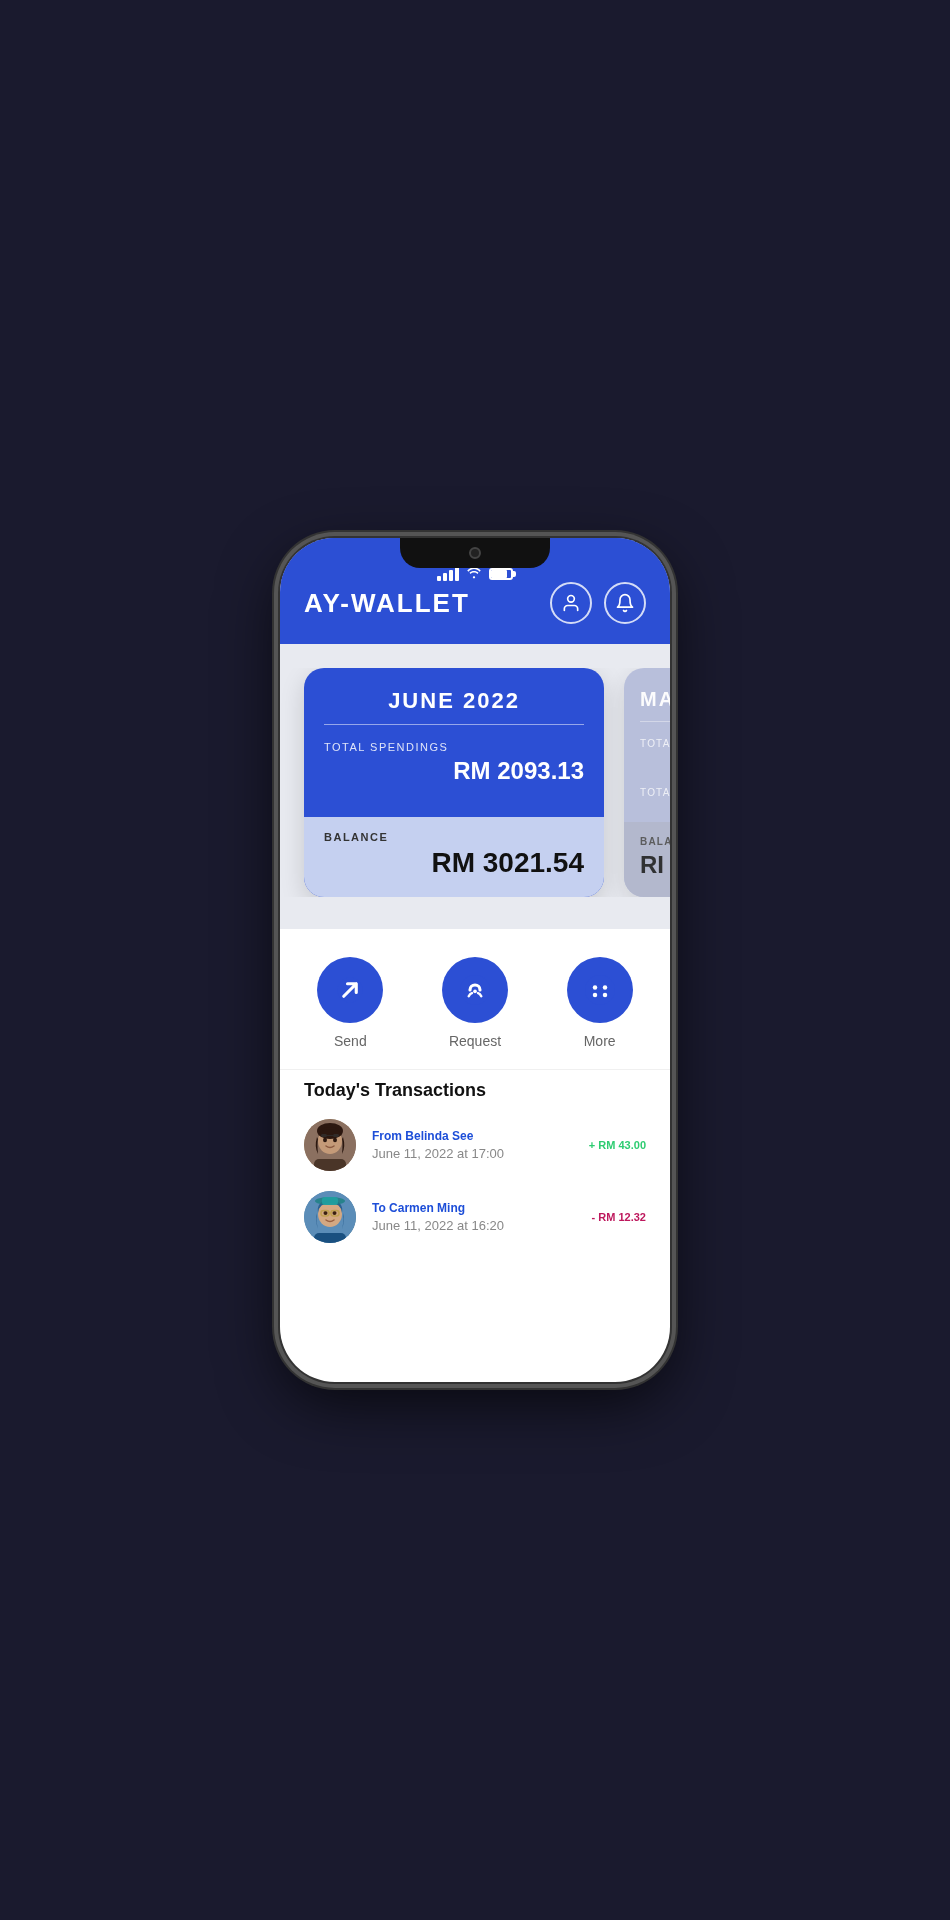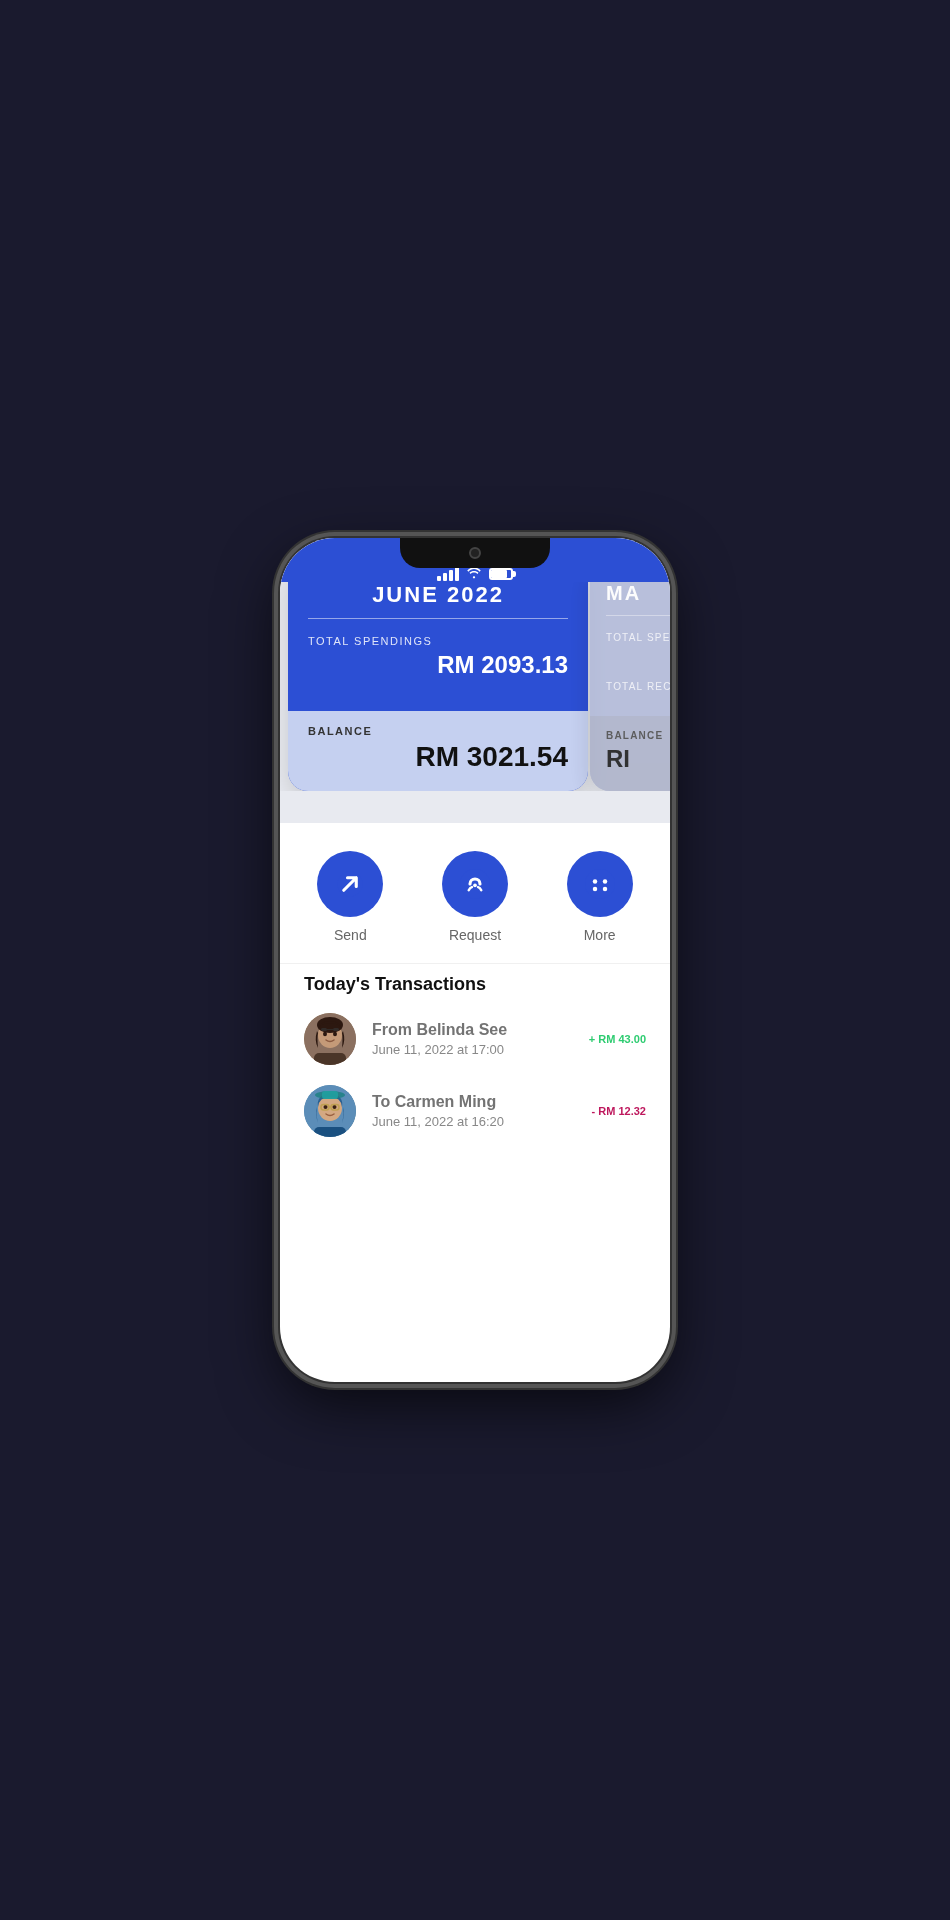--- a/index.html
+++ b/index.html
@@ -167,22 +167,22 @@
     }
 
     
     .cards-section {
       background: #e8eaf0;
       padding: 24px 0 32px;
       overflow: hidden;
     }
     .cards-scroll {
       display: flex;
-      gap: 2px;
-      padding: 0 8px;
+      gap: 20px;
+      padding: 0 24px;
       overflow-x: hidden;
     }
 
     .wallet-card {
       min-width: 300px;
       border-radius: 20px;
       overflow: hidden;
       flex-shrink: 0;
       box-shadow: 0 8px 24px rgba(0,0,0,0.15);
     }
@@ -355,23 +355,23 @@
       background: linear-gradient(135deg, #5B8DB8 0%, #4A7FA5 40%, #3A6B8A 100%);
       display: flex;
       align-items: center;
       justify-content: center;
       font-size: 22px;
     }
     .transaction-info {
       flex: 1;
     }
     .transaction-name {
-      font-size: 16px;
+      font-size: 12px;
       font-weight: 700;
-      color: #737373;
+      color: #1d4ed8;
       margin-bottom: 3px;
     }
     .transaction-date {
       font-size: 13px;
       color: #888;
     }
     .transaction-amount {
       font-size: 11px;
       font-weight: 700;
     }
@@ -441,20 +441,37 @@
             <svg width="18" height="14" viewBox="0 0 24 18" fill="white">
               <path d="M12 14.5c-.8 0-1.5.7-1.5 1.5s.7 1.5 1.5 1.5 1.5-.7 1.5-1.5-.7-1.5-1.5-1.5zm-4.5-3c1.2-1.2 2.8-1.9 4.5-1.9s3.3.7 4.5 1.9l1.5-1.5C16.5 8.5 14.3 7.6 12 7.6S7.5 8.5 6 9.9l1.5 1.6zm-3-3C6.7 6.3 9.2 5.1 12 5.1s5.3 1.2 7.5 3.4l1.5-1.5C18.7 4.7 15.5 3.1 12 3.1S5.3 4.7 3 7l1.5 1.5z"></path>
             </svg>
           </span>
           <div class="battery-icon">
             <div class="battery-fill"></div>
           </div>
         </div>
       </div>
 
+      <div class="header">
+        <span class="app-title">AY-WALLET</span>
+        <div class="header-icons">
+          <div class="header-icon-btn">
+            <svg viewBox="0 0 24 24">
+              <path d="M20 21v-2a4 4 0 0 0-4-4H8a4 4 0 0 0-4 4v2"></path>
+              <circle cx="12" cy="7" r="4"></circle>
+            </svg>
+          </div>
+          <div class="header-icon-btn">
+            <svg viewBox="0 0 24 24">
+              <path d="M18 8A6 6 0 0 0 6 8c0 7-3 9-3 9h18s-3-2-3-9"></path>
+              <path d="M13.73 21a2 2 0 0 1-3.46 0"></path>
+            </svg>
+          </div>
+        </div>
+      </div>
 
       <div class="cards-section">
         <div class="cards-scroll">
 
           <div class="wallet-card active">
             <div class="card-top">
               <div class="card-month">JUNE 2022</div>
               <hr class="card-divider">
               <div class="card-row">
                 <div class="card-label">TOTAL SPENDINGS</div>

